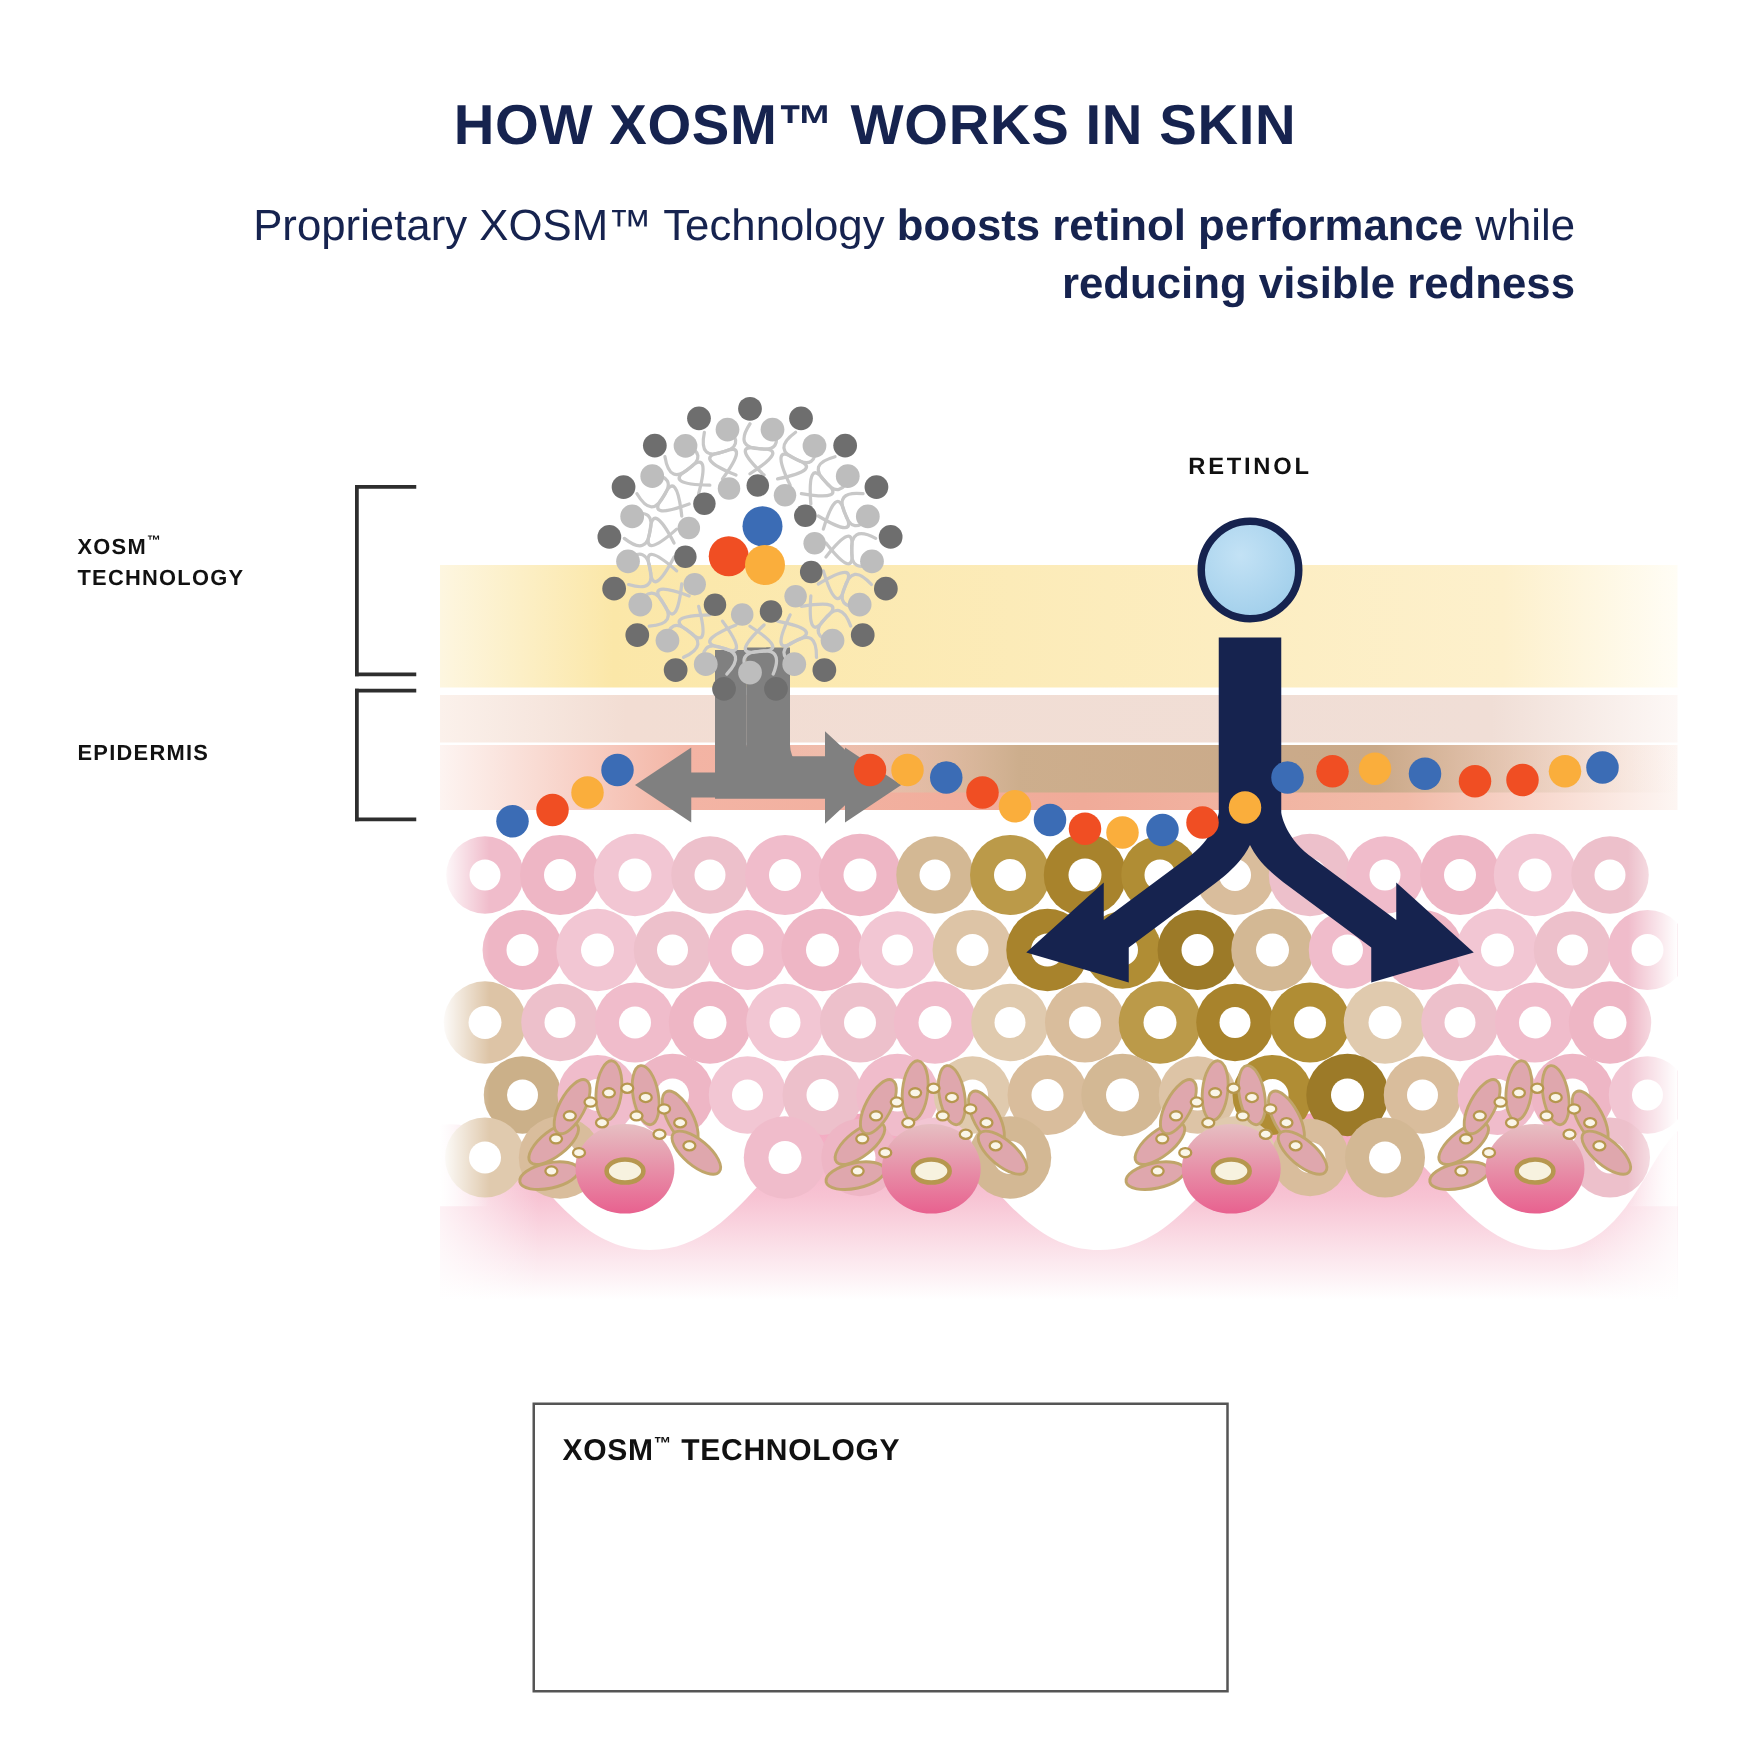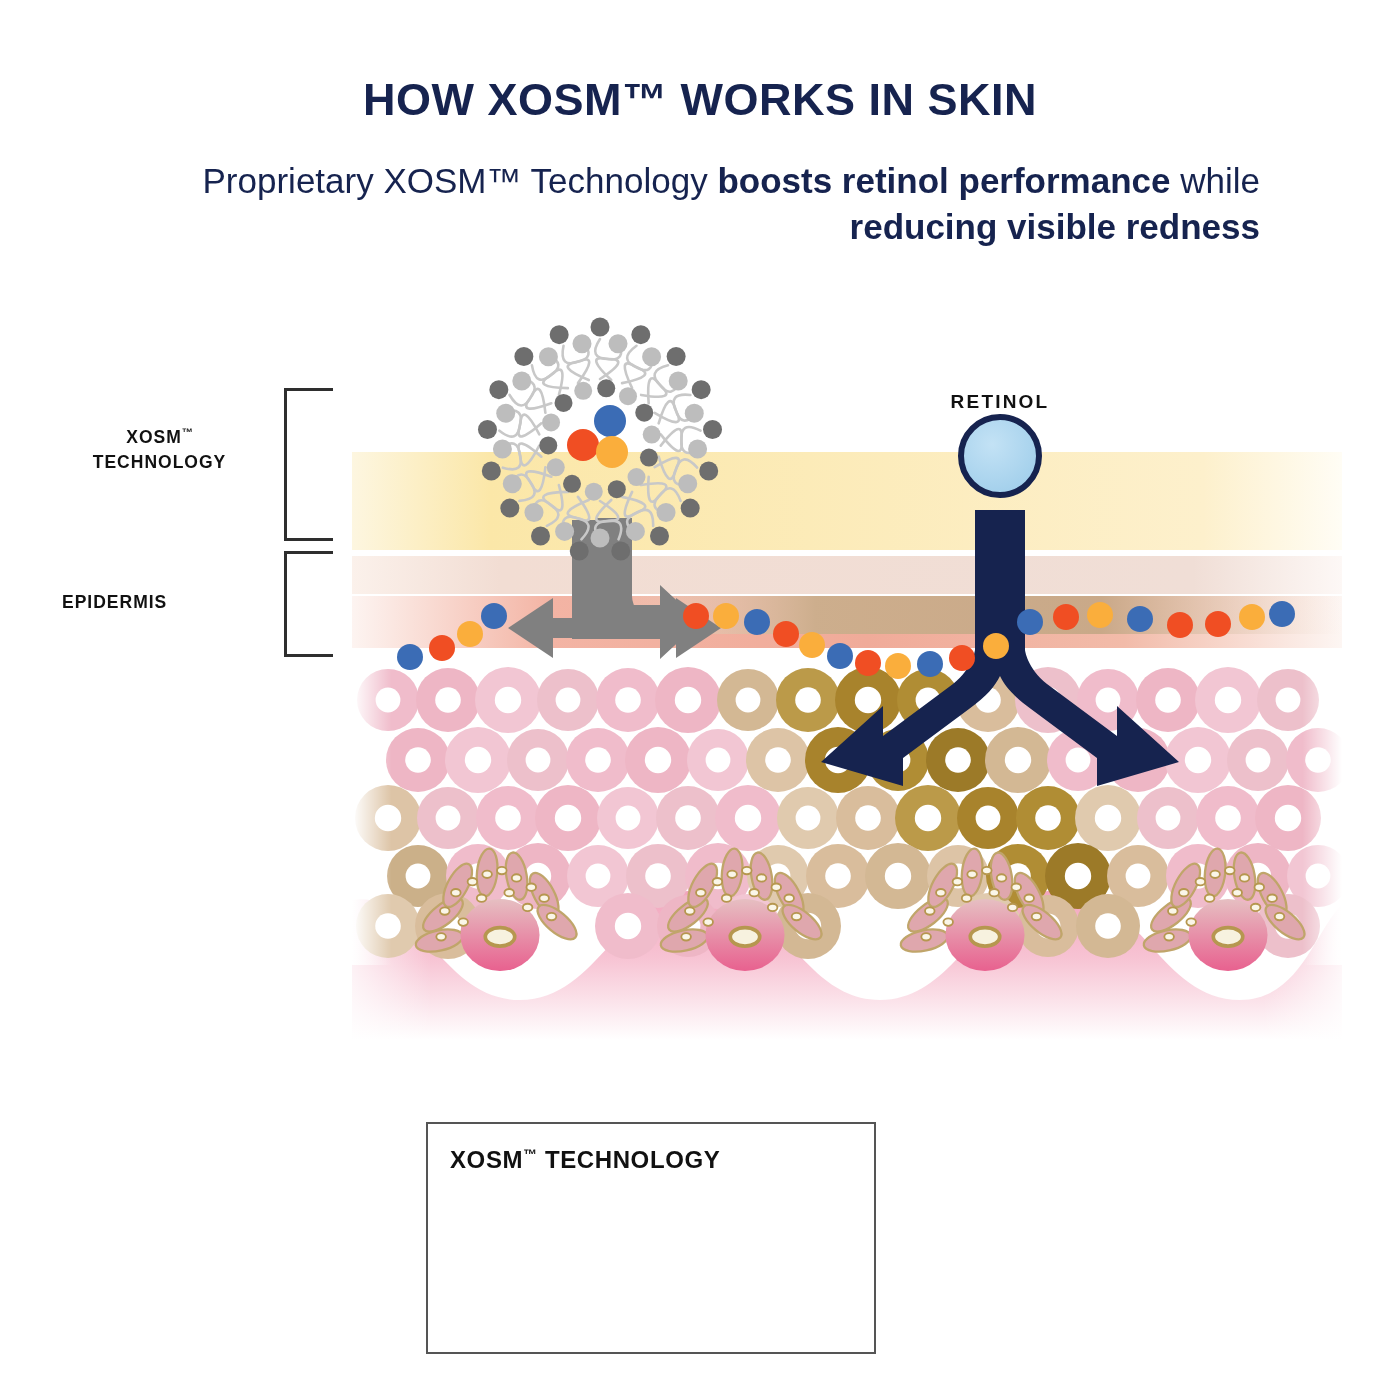--- a/index.html
+++ b/index.html
@@ -38,21 +38,21 @@
   
   .side-label {
     position: absolute;
     font-size: 17.5px;
     font-weight: 700;
     letter-spacing: 1.0px;
     color: #111111;
     line-height: 1.45;
   }
   .side-label .tm { font-size: 11px; vertical-align: super; letter-spacing: 0; }
-  #label-xosm { left: 52px; top: 425px; width: 215px; text-align: center; }
+  #label-xosm { left: 62px; top: 425px; width: 215px; }
   #label-epidermis { left: 62px; top: 590px; width: 215px; }
 
   .bracket {
     position: absolute;
     border-left: 3px solid #2e2e2e;
     border-top: 3px solid #2e2e2e;
     border-bottom: 3px solid #2e2e2e;
   }
   #bracket-xosm { left: 284px; top: 388px; width: 46px; height: 147px; }
   #bracket-epidermis { left: 284px; top: 551px; width: 46px; height: 100px; }
@@ -65,28 +65,27 @@
   }
 
   .retinol-label {
     position: absolute;
     left: 880px; top: 363px; width: 240px;
     text-align: center;
     font-size: 19px;
     font-weight: 700;
     letter-spacing: 2.2px;
     color: #111111;
-    margin-top: 28px;
   }
 
   
   #legend {
     position: absolute;
     left: 426px; top: 1122px;
-    width: 450px; height: 232px;
+    width: 557px; height: 232px;
     border: 2px solid #555555;
     background: #ffffff;
     box-sizing: border-box;
     padding: 22px 0 0 22px;
   }
   #legend .legend-title {
     font-size: 24px; font-weight: 700; color: #111111;
     letter-spacing: 0.6px; margin-bottom: 14px;
   }
   #legend .legend-title .tm { font-size: 14px; vertical-align: super; }

